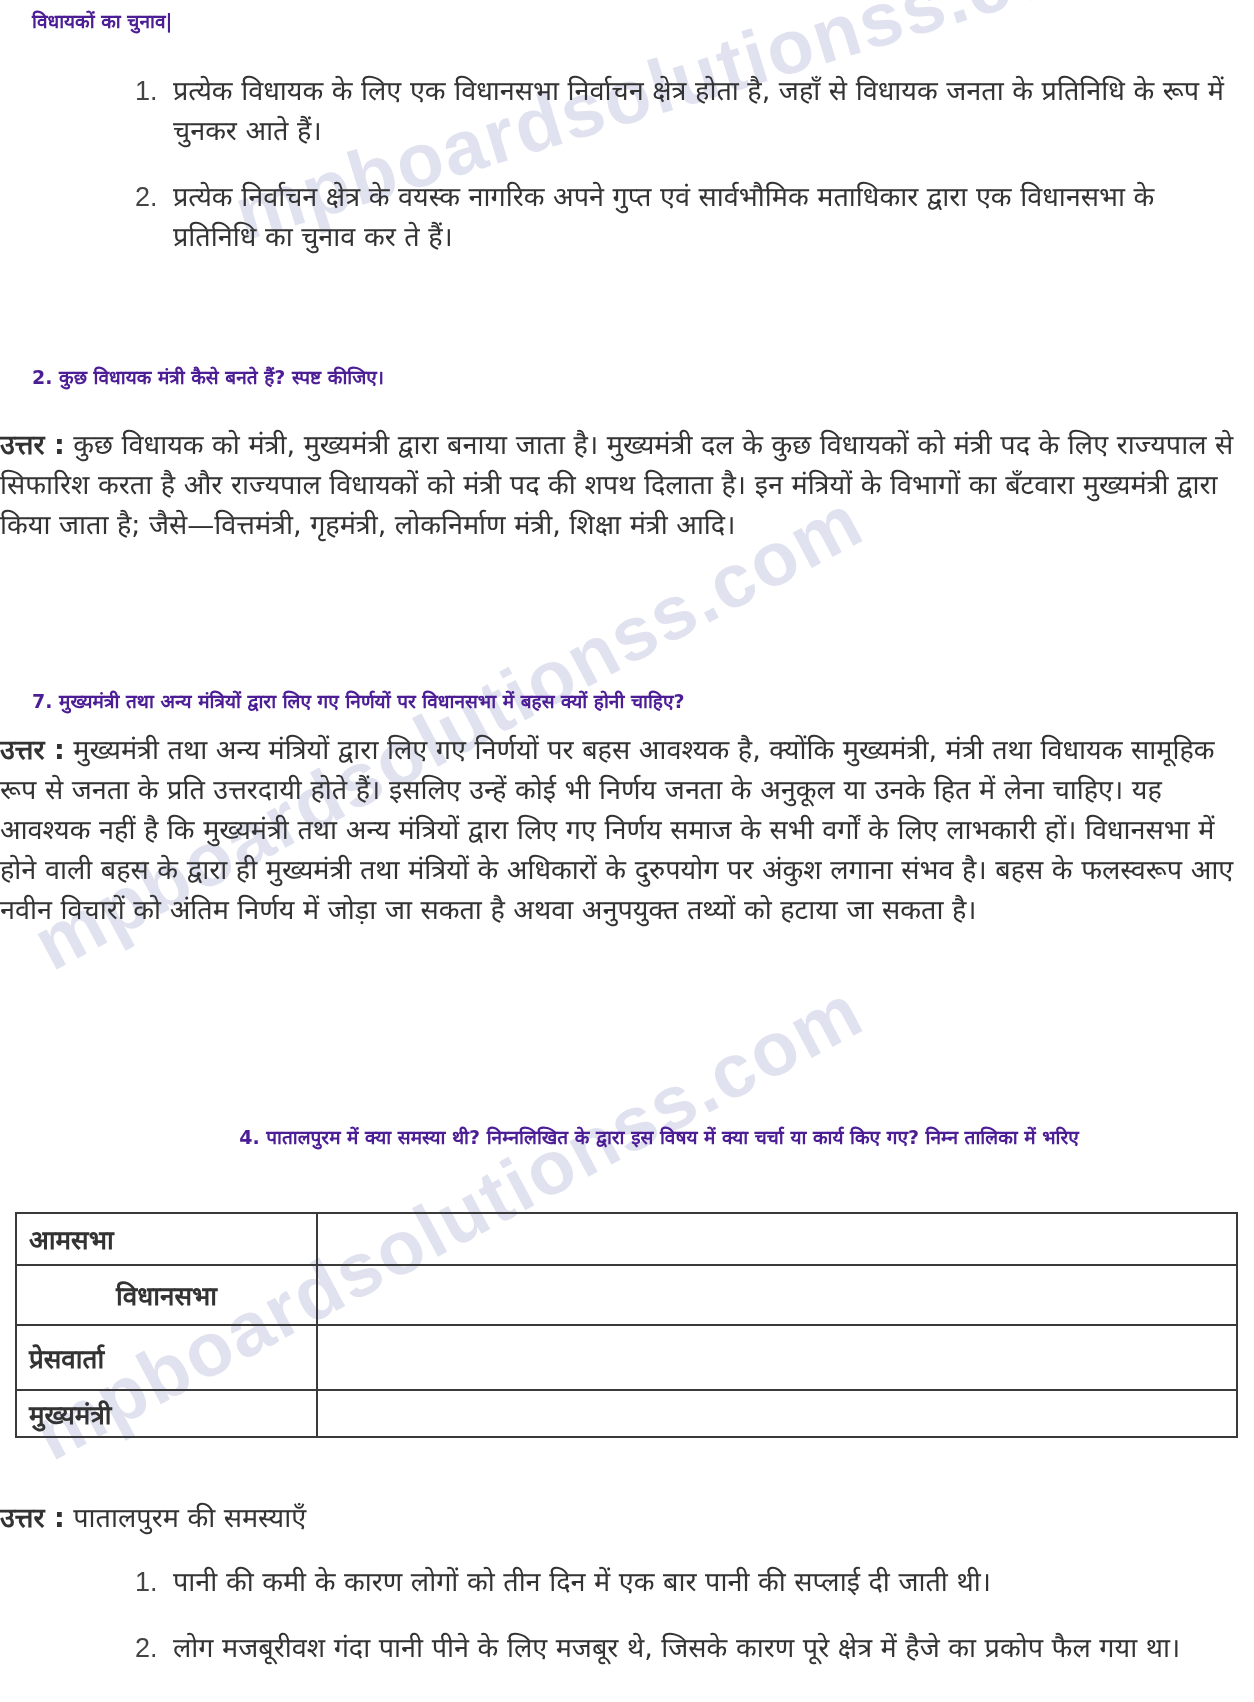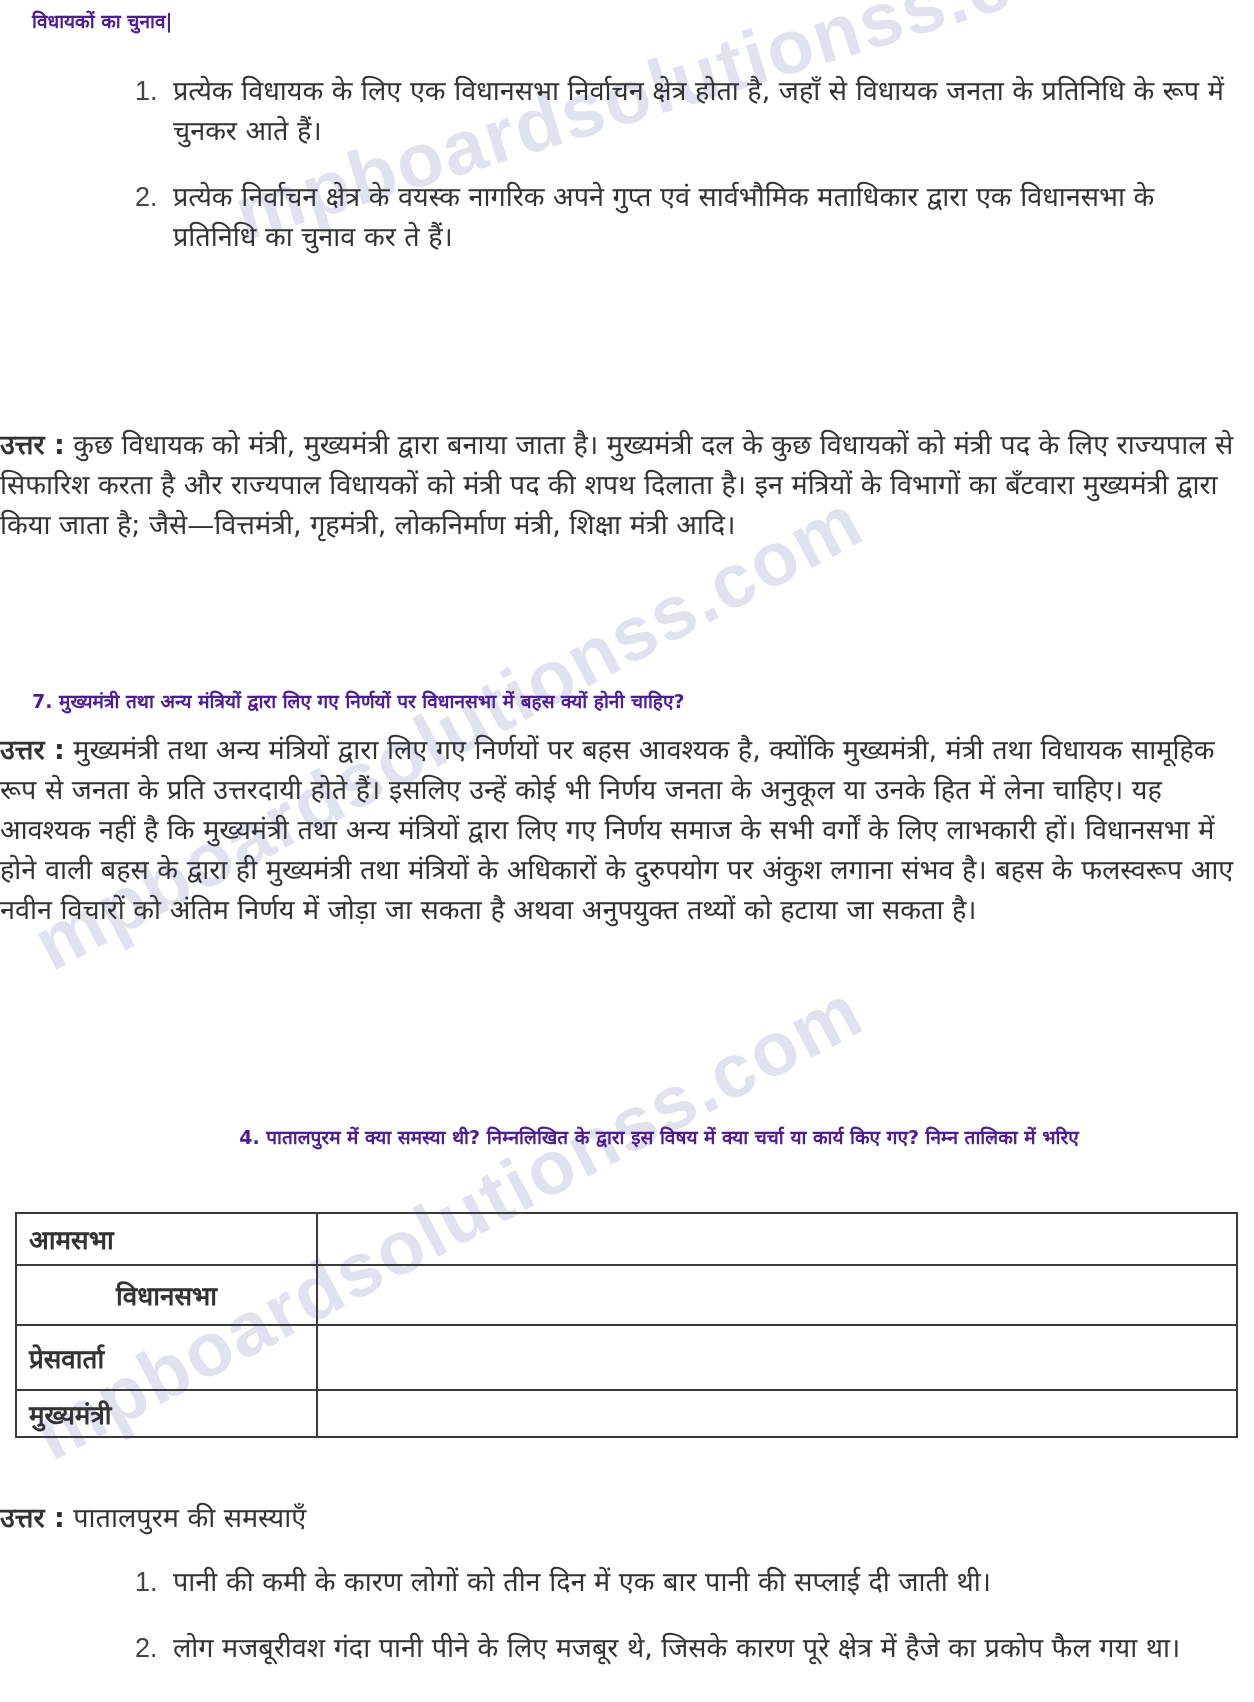--- a/index.html
+++ b/index.html
@@ -103,20 +103,21 @@
 
   <div class="list-item" style="top:71px;">
     <span class="num">1.</span>
     <span class="txt">प्रत्येक विधायक के लिए एक विधानसभा निर्वाचन क्षेत्र होता है, जहाँ से विधायक जनता के प्रतिनिधि के रूप में चुनकर आते हैं।</span>
   </div>
   <div class="list-item" style="top:177px;">
     <span class="num">2.</span>
     <span class="txt">प्रत्येक निर्वाचन क्षेत्र के वयस्क नागरिक अपने गुप्त एवं सार्वभौमिक मताधिकार द्वारा एक विधानसभा के प्रतिनिधि का चुनाव कर ते हैं।</span>
   </div>
 
+  <h3 class="heading" style="top:358px;">2. कुछ विधायक मंत्री कैसे बनते हैं? स्पष्ट कीजिए।</h3>
   <p class="para" style="top:425px;">
     <span class="label">उत्तर :</span><span> कुछ विधायक को मंत्री, मुख्यमंत्री द्वारा बनाया जाता है। मुख्यमंत्री दल के कुछ विधायकों को मंत्री पद के लिए राज्यपाल से सिफारिश करता है और राज्यपाल विधायकों को मंत्री पद की शपथ दिलाता है। इन मंत्रियों के विभागों का बँटवारा मुख्यमंत्री द्वारा किया जाता है; जैसे—वित्तमंत्री, गृहमंत्री, लोकनिर्माण मंत्री, शिक्षा मंत्री आदि।</span>
   </p>
 
   <h3 class="heading" style="top:682px;">7. मुख्यमंत्री तथा अन्य मंत्रियों द्वारा लिए गए निर्णयों पर विधानसभा में बहस क्यों होनी चाहिए?</h3>
   <p class="para" style="top:730px;">
     <span class="label">उत्तर :</span><span> मुख्यमंत्री तथा अन्य मंत्रियों द्वारा लिए गए निर्णयों पर बहस आवश्यक है, क्योंकि मुख्यमंत्री, मंत्री तथा विधायक सामूहिक रूप से जनता के प्रति उत्तरदायी होते हैं। इसलिए उन्हें कोई भी निर्णय जनता के अनुकूल या उनके हित में लेना चाहिए। यह आवश्यक नहीं है कि मुख्यमंत्री तथा अन्य मंत्रियों द्वारा लिए गए निर्णय समाज के सभी वर्गों के लिए लाभकारी हों। विधानसभा में होने वाली बहस के द्वारा ही मुख्यमंत्री तथा मंत्रियों के अधिकारों के दुरुपयोग पर अंकुश लगाना संभव है। बहस के फलस्वरूप आए नवीन विचारों को अंतिम निर्णय में जोड़ा जा सकता है अथवा अनुपयुक्त तथ्यों को हटाया जा सकता है।</span>
   </p>
 
   <h3 class="heading wrap" style="top:1118px;text-align:center;">4. पातालपुरम में क्या समस्या थी? निम्नलिखित के द्वारा इस विषय में क्या चर्चा या कार्य किए गए? निम्न तालिका में भरिए</h3>

